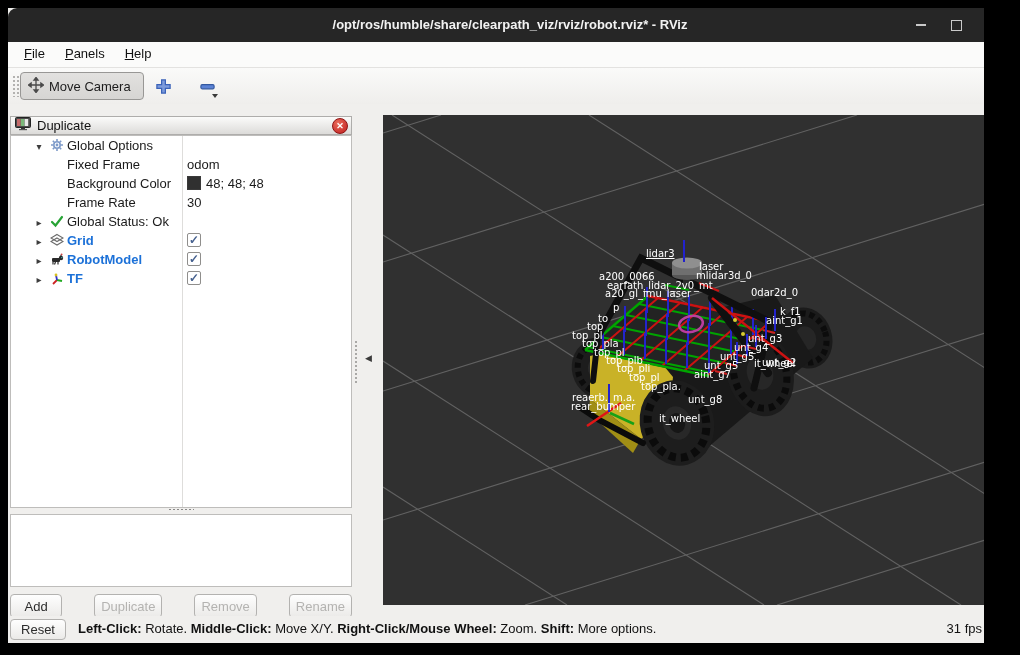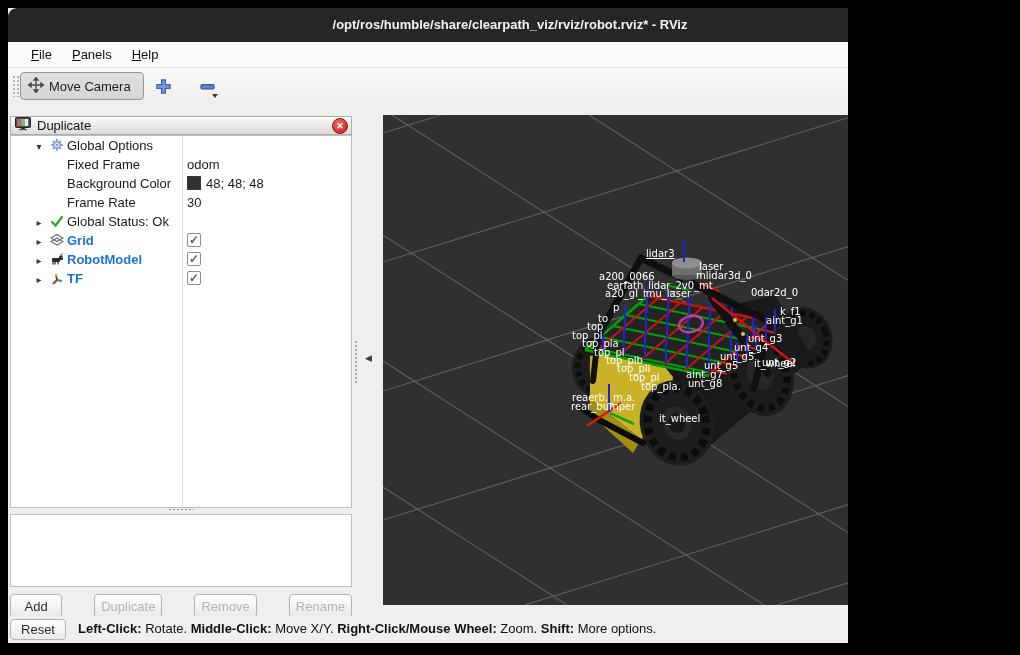--- a/index.html
+++ b/index.html
@@ -1,32 +1,32 @@
 <!DOCTYPE html>
 <html><head>
 <meta charset="utf-8">
 <style>
   html,body{margin:0;padding:0;background:#000;}
-  .stage{position:relative;width:848px;height:655px;background:#000;overflow:hidden;
+  .stage{position:relative;width:984px;height:655px;background:#000;overflow:hidden;
          font-family:"Liberation Sans",sans-serif;-webkit-font-smoothing:antialiased;}
   .app{position:absolute;left:8px;top:8px;width:1004px;height:635px;background:#f0efed;}
   
   .titlebar{position:absolute;left:0;top:0;width:100%;height:34px;background:#262626;
             border-radius:9px 9px 0 0;}
   .title{position:absolute;left:0;right:0;top:0;line-height:34px;text-align:center;
          color:#f2f2f2;font-size:13px;font-weight:bold;}
   .winbtn{position:absolute;top:0;height:34px;display:flex;align-items:center;justify-content:center;
           width:22px;cursor:default;}
   .wb-min{right:80px}.wb-max{right:45px}.wb-close{right:12px}
   .dash{width:10px;height:2px;background:#c9c9c9;}
   .boxg{width:9px;height:9px;border:1.5px solid #c9c9c9;}
   .xg{color:#c9c9c9;font-size:14px;line-height:1;}
   
   .menubar{position:absolute;left:0;top:34px;width:100%;height:26px;background:#fbfbfa;
-           border-bottom:1px solid #e3e2e0;font-size:13px;color:#111;display:flex;align-items:center;padding-left:13px;box-sizing:border-box;}
+           border-bottom:1px solid #e3e2e0;font-size:13px;color:#111;display:flex;align-items:flex-end;padding-left:6px;box-sizing:border-box;}
   .menu-item{padding:0 10px;line-height:26px;}
   
   .toolbar{position:absolute;left:0;top:60px;width:100%;height:36px;
            background:linear-gradient(#fafaf9,#efeeec);border-bottom:1px solid #d4d3d1;}
   .tgrip{position:absolute;left:4px;top:7px;width:7px;height:22px;
          background-image:radial-gradient(#b3b2b0 1px,transparent 1.2px);background-size:4px 4px;}
   .tool-btn{position:absolute;left:12px;top:4px;height:28px;display:flex;align-items:center;gap:5px;
             padding:0 12px 0 7px;background:linear-gradient(#e2e1df,#d6d5d3);border:1px solid #97
             9695;border:1px solid #989795;border-radius:4px;font-size:13px;color:#1c1c1c;}
   .tb-ico{position:absolute;top:9px;width:18px;height:18px;display:flex;align-items:center;justify-content:center;}
@@ -299,22 +299,22 @@
             <span class="tflabel" style="left: 222px; top: 174px;">a20_gl_imu_laser</span>
             <span class="tflabel" style="left: 368px; top: 173px;">0dar2d_0</span>
             <span class="tflabel" style="left: 397px; top: 192px;">k_f1</span>
             <span class="tflabel" style="left: 383px; top: 201px;">aint_g1</span>
             <span class="tflabel" style="left: 379px; top: 210px; margin-top: 33px;">unt_g2</span>
             <span class="tflabel" style="left: 365px; top: 219px;">unt_g3</span>
             <span class="tflabel" style="left: 351px; top: 228px;">unt_g4</span>
             <span class="tflabel" style="left: 337px; top: 237px;">unt_g5</span>
             <span class="tflabel" style="left: 321px; top: 246px;">unt_g5</span>
             <span class="tflabel" style="left: 371px; top: 244px;">it_wheel</span>
-            <span class="tflabel" style="left: 303px; top: 255px;">aint_g7</span>
-            <span class="tflabel" style="left: 305px; top: 264px;">unt_g8</span>
+            <span class="tflabel" style="left: 311px; top: 255px;">aint_g7</span>
+            <span class="tflabel" style="left: 305px; top: 280px;">unt_g8</span>
             <span class="tflabel" style="left: 230px; top: 188px;">p</span>
             <span class="tflabel" style="left: 215px; top: 199px;">to</span>
             <span class="tflabel" style="left: 204px; top: 207px;">top</span>
             <span class="tflabel" style="left: 189px; top: 216px;">top_pl</span>
             <span class="tflabel" style="left: 199px; top: 224px;">top_pla</span>
             <span class="tflabel" style="left: 211px; top: 233px;">top_pl</span>
             <span class="tflabel" style="left: 223px; top: 241px;">top_plb</span>
             <span class="tflabel" style="left: 234px; top: 249px;">top_pli</span>
             <span class="tflabel" style="left: 246px; top: 258px;">top_pl</span>
             <span class="tflabel" style="left: 258px; top: 267px;">top_pla.</span>

